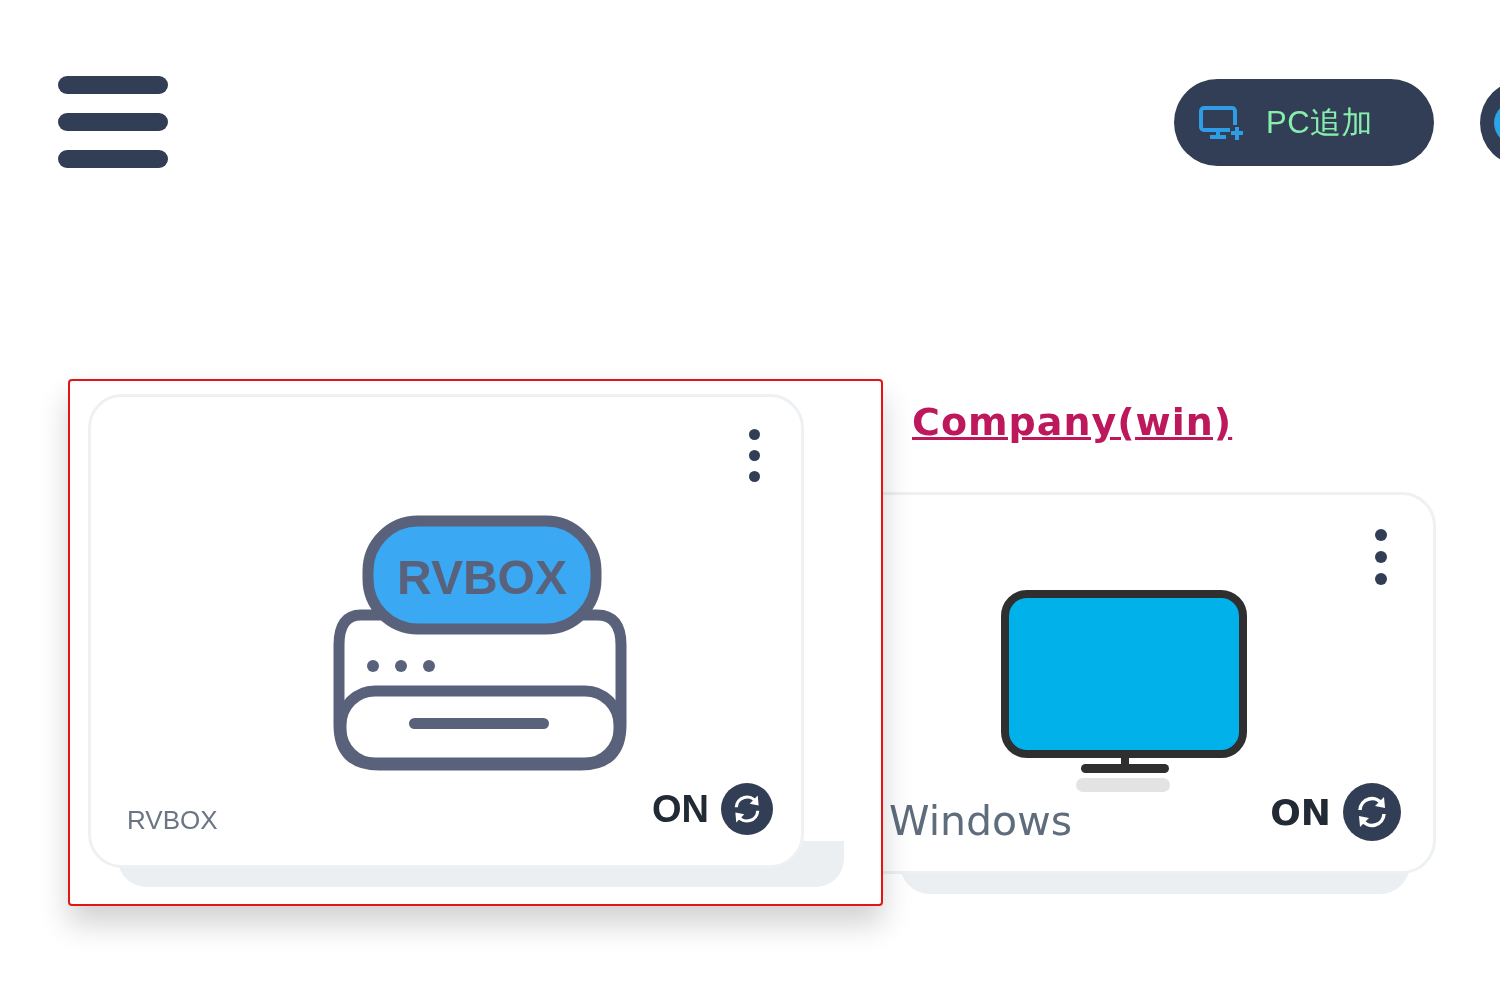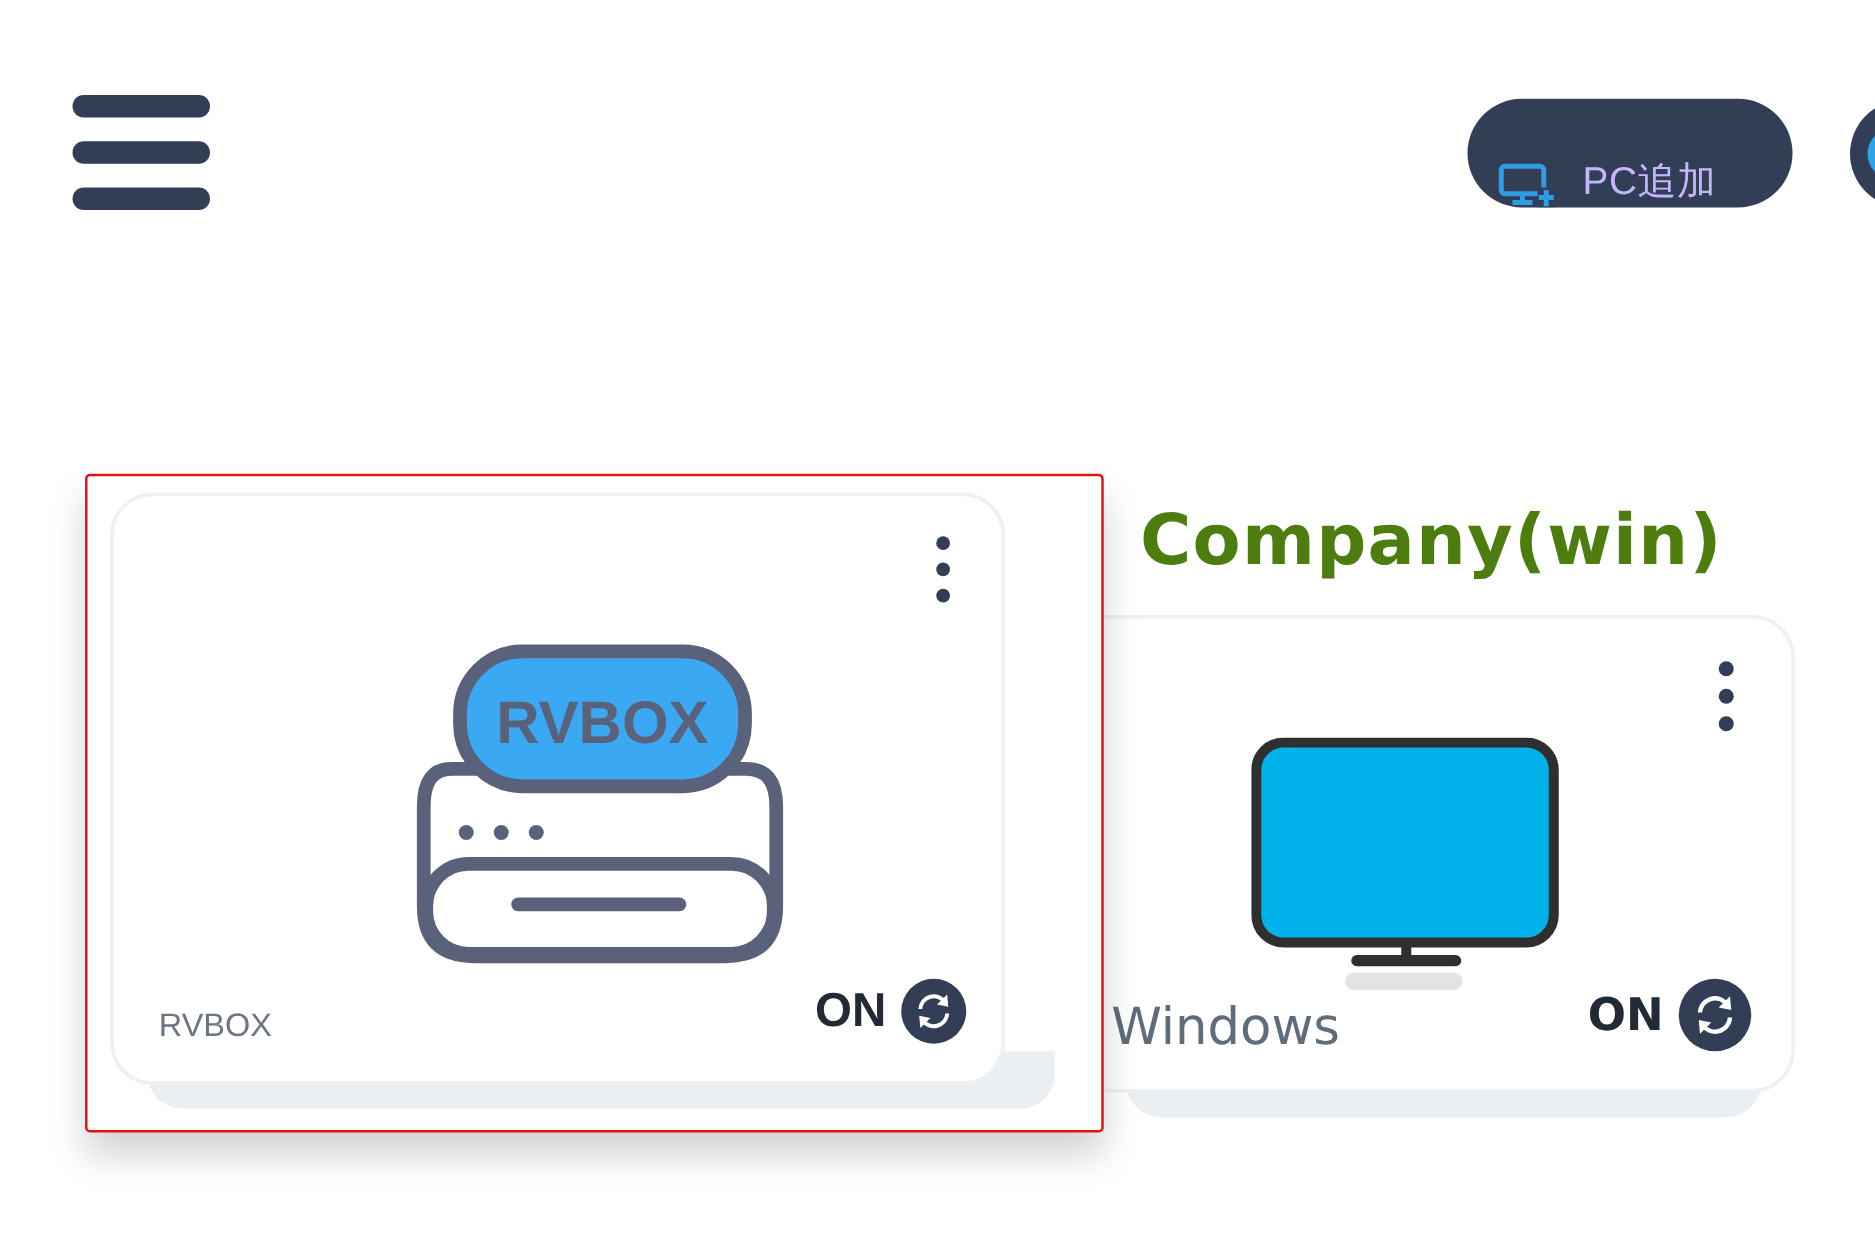--- a/index.html
+++ b/index.html
@@ -19,41 +19,41 @@
       background: #323e55; border-radius: 9px;
     }
     .hamburger .bar:nth-child(1) { top: 0; }
     .hamburger .bar:nth-child(2) { top: 37px; }
     .hamburger .bar:nth-child(3) { top: 74px; }
 
     
     .add-pc-btn {
       position: absolute; left: 1174px; top: 79px; width: 260px; height: 87px;
       background: #323e55; border-radius: 44px;
-      display: flex; align-items: flex-end; padding-left: 24px;
-      color: #c4b5fd; cursor: pointer;
+      display: flex; align-items: center; padding-left: 24px;
+      color: #86efac; cursor: pointer;
     }
     .add-pc-btn .icon { width: 46px; height: 36px; margin-right: 22px; }
     .add-pc-btn .label { font-size: 31px; font-family: "Liberation Sans", sans-serif; letter-spacing: 0.5px; }
 
     
     .edge-btn {
       position: absolute; left: 1480px; top: 80px; width: 86px; height: 86px;
       border-radius: 50%; background: #323e55; cursor: pointer; overflow: hidden;
     }
     .edge-btn .inner {
       position: absolute; left: 14px; top: 22px; width: 42px; height: 42px;
       border-radius: 50%; background: #2ea3e6;
     }
 
     
     .group-title {
       position: absolute; left: 912px; top: 400px;
-      font-size: 56px; font-weight: bold; color: #4d7c0f;
-      font-family: "DejaVu Sans", sans-serif; letter-spacing: 1px;
+      font-size: 38px; font-weight: bold; color: #be185d;
+      font-family: "DejaVu Sans", sans-serif; letter-spacing: 1px; text-decoration: underline;
     }
 
     
     .win-card-shadow {
       position: absolute; left: 900px; top: 520px; width: 510px; height: 374px;
       background: #ebeff2; border-radius: 30px;
     }
     .win-card {
       position: absolute; left: 780px; top: 492px; width: 656px; height: 382px;
       background: #ffffff; border: 3px solid #edf1f4; border-radius: 34px;

